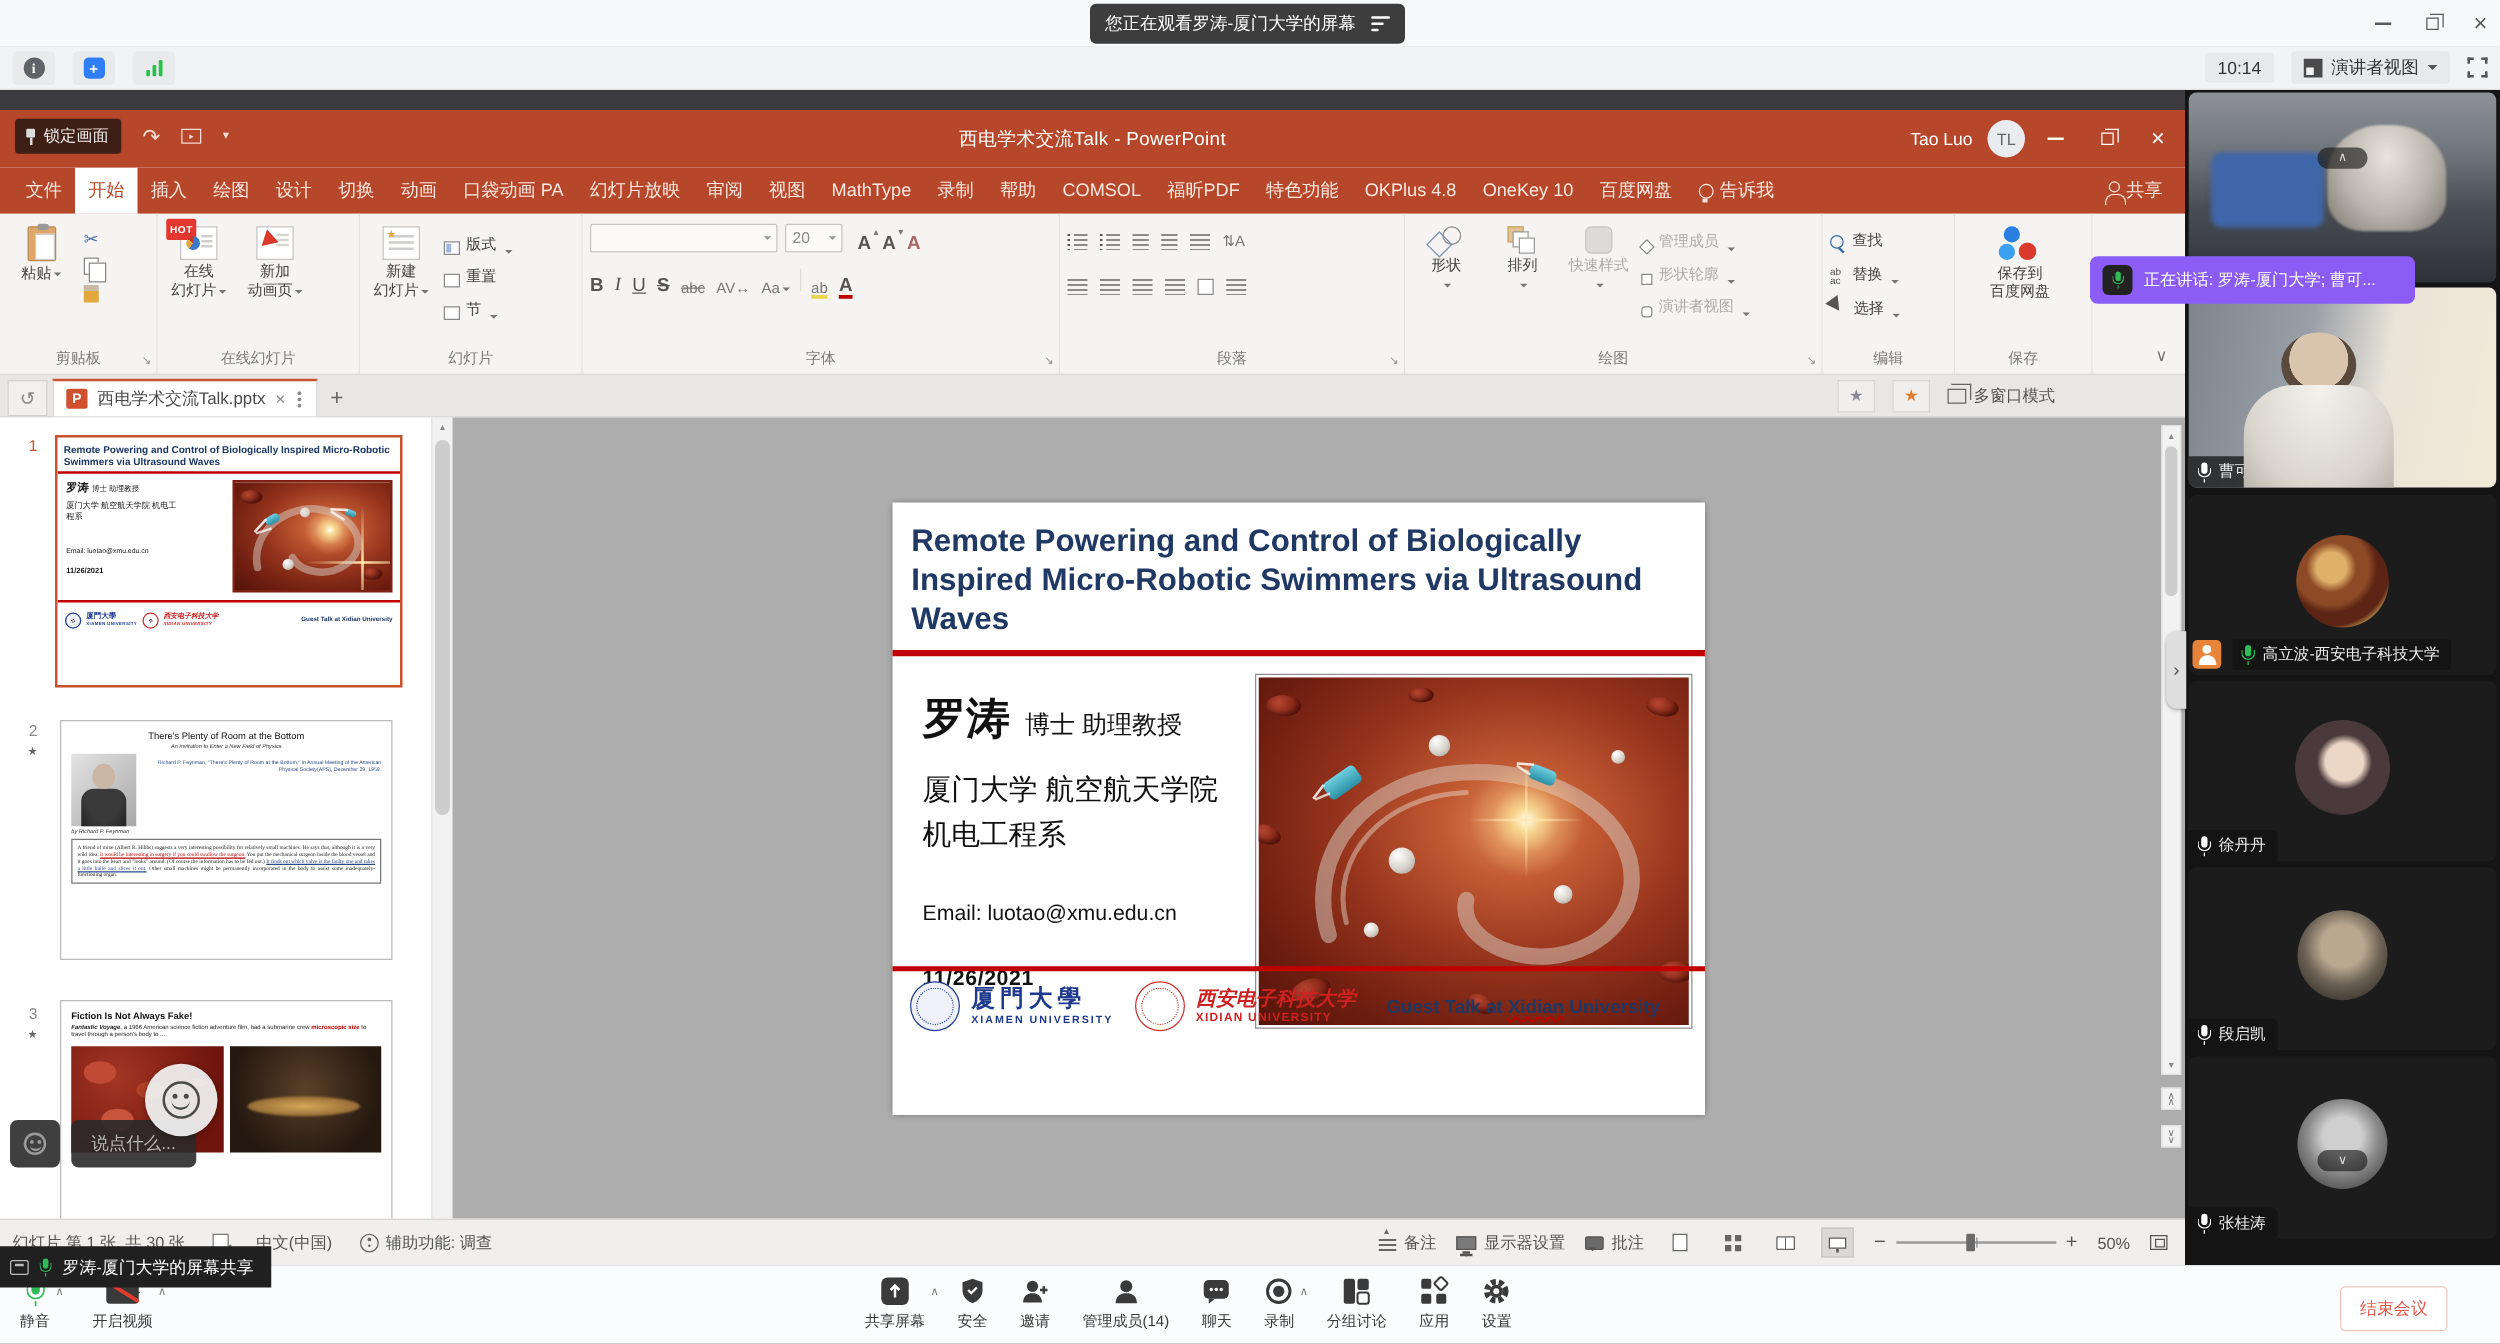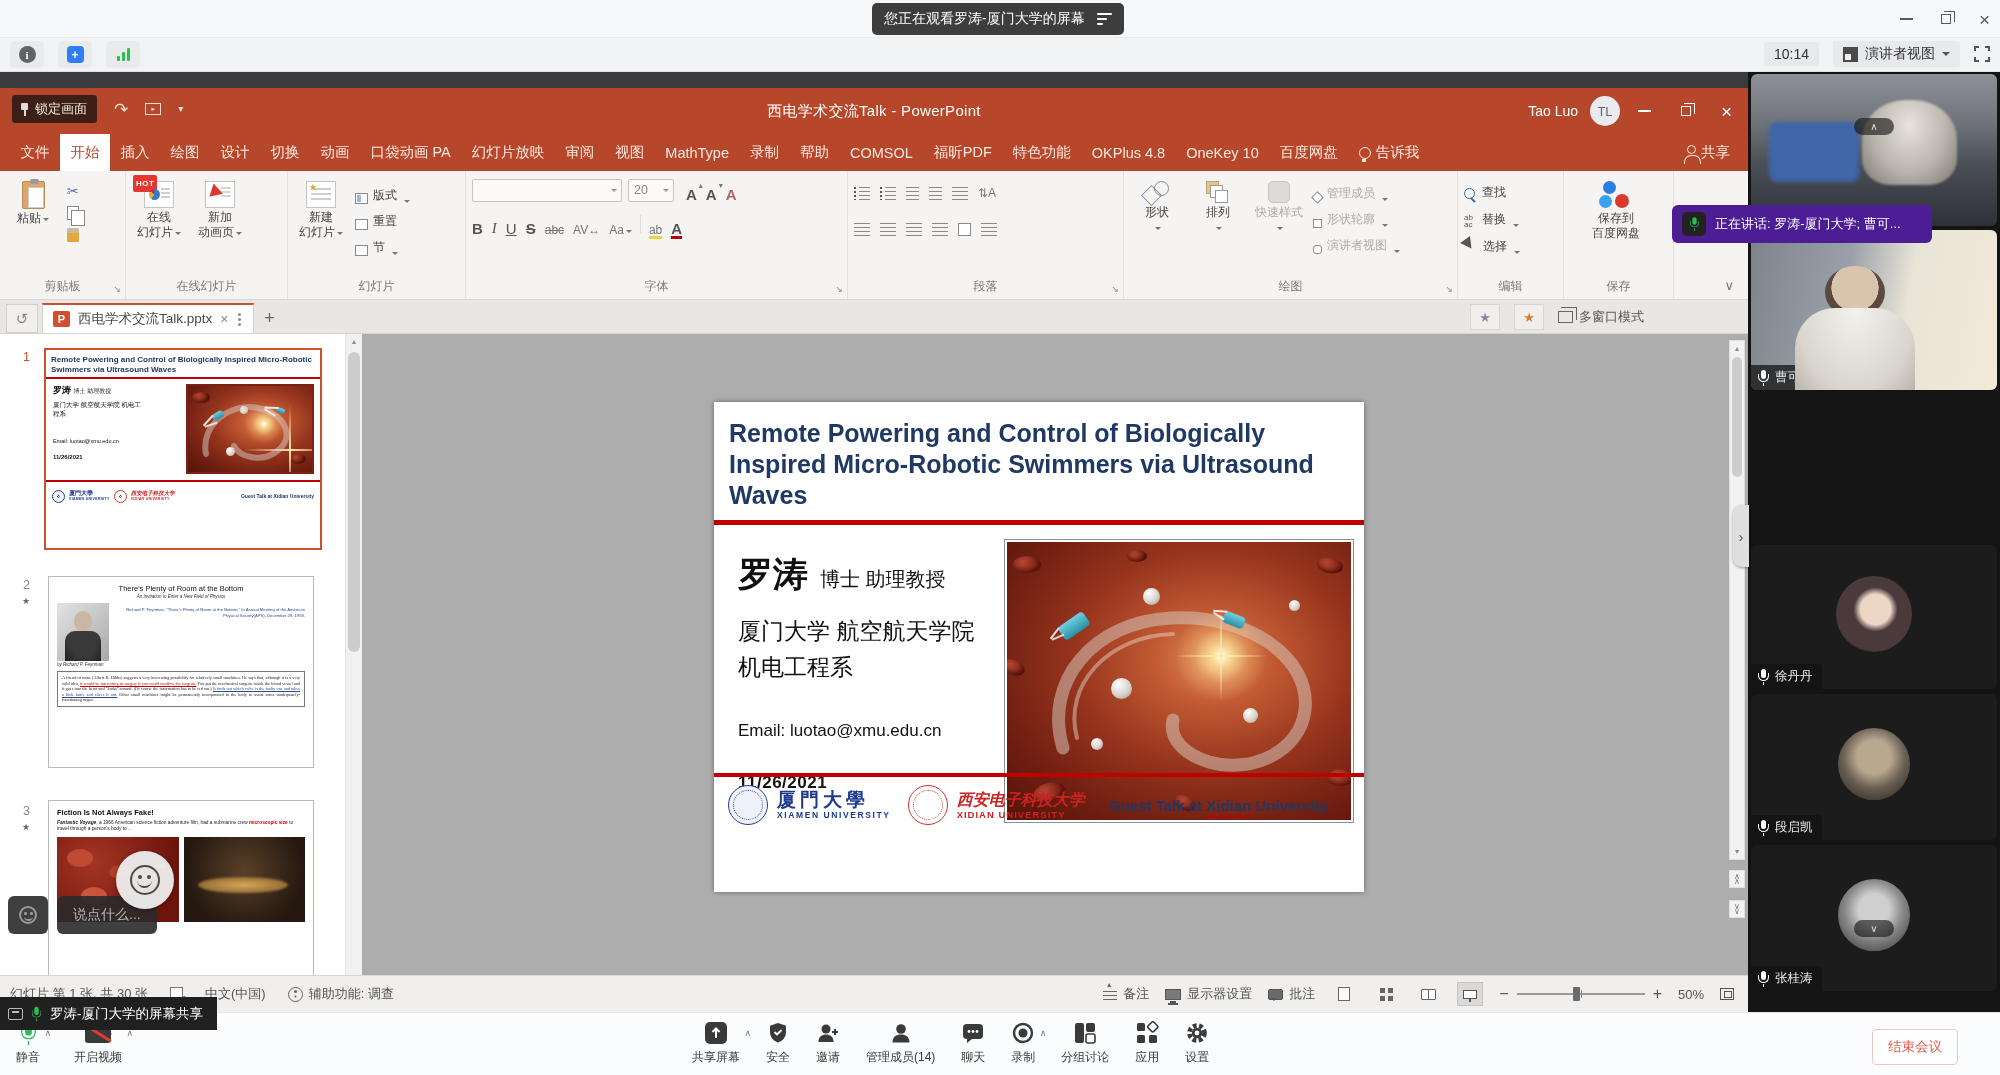--- a/index.html
+++ b/index.html
@@ -302,21 +302,21 @@
 .bbcaret{position:absolute;right:-11px;top:7px;font-size:9px;color:#777}
 .bbleft{position:absolute;left:16px;top:8px;display:flex;gap:34px}
 .bbcenter{position:absolute;left:692px;top:8px;display:flex;gap:26px}
 .endbtn{position:absolute;right:42px;top:16px;border:1px solid #eec6c0;background:#fff;color:#e05b4d;border-radius:4px;font-size:13.5px;padding:8px 15px}
 .micbig{transform:scale(1.35);transform-origin:bottom;color:#2fbc57}
 .ic-cam{width:26px;height:17px;background:#3a3a3a;border-radius:3px;position:relative;margin-bottom:2px}
 .ic-cam::before{content:'';position:absolute;right:-6px;top:3px;width:0;height:0;border:5.5px solid transparent;border-left:7px solid #3a3a3a}
 .ic-cam::after{content:'';position:absolute;left:-2px;top:-4px;width:34px;height:2.5px;background:#e23b2e;transform:rotate(32deg);transform-origin:left top;border-radius:2px}
 
 
-.toast{position:absolute;left:1672px;top:205px;width:260px;height:38px;background:#4c1d95;border-radius:6px;display:flex;align-items:center;gap:9px;padding:0 10px;color:#fff;font-size:13px;z-index:8;white-space:nowrap;overflow:hidden}
+.toast{position:absolute;left:1672px;top:205px;width:260px;height:38px;background:#8b5cf6;border-radius:6px;display:flex;align-items:center;gap:9px;padding:0 10px;color:#fff;font-size:13px;z-index:8;white-space:nowrap;overflow:hidden}
 .micchip{width:24px;height:24px;background:#222;border-radius:5px;display:flex;align-items:center;justify-content:center;flex-shrink:0;color:#2fbc57}
 .sharebadge{position:absolute;left:0;top:997px;height:33px;background:#202020;display:flex;align-items:center;gap:7px;padding:0 14px 0 8px;color:#fff;font-size:13.5px;z-index:7}
 .ic-winshare{width:15px;height:12px;border:1.4px solid #bbb;border-radius:2px;position:relative}
 .ic-winshare::after{content:'';position:absolute;left:3px;top:2px;width:7px;height:2px;background:#bbb}
 .smiley{position:absolute;left:116px;top:851px;width:58px;height:58px;border-radius:50%;background:rgba(238,238,238,.95);box-shadow:0 1px 5px rgba(0,0,0,.35);display:flex;align-items:center;justify-content:center;z-index:9}
 .face{width:30px;height:30px;border:2.5px solid #4a4a4a;border-radius:50%;position:relative}
 .face::before{content:'';position:absolute;left:6px;top:8px;width:4px;height:4px;border-radius:50%;background:#4a4a4a;box-shadow:9px 0 0 #4a4a4a}
 .face::after{content:'';position:absolute;left:5px;top:10px;width:15px;height:9px;border-bottom:2.5px solid #4a4a4a;border-radius:0 0 10px 10px}
 .chatpill{position:absolute;left:57px;top:896px;height:38px;background:rgba(42,42,42,.9);border-radius:6px;color:#b6b6b6;font-size:14px;display:flex;align-items:center;padding:0 16px;z-index:8}
 .emojimini{position:absolute;left:8px;top:896px;width:40px;height:38px;background:rgba(42,42,42,.9);border-radius:6px;display:flex;align-items:center;justify-content:center;z-index:8}
@@ -821,20 +821,34 @@
       <span class="nlabel">
           <span class="mic" style="color:#fff">
             <i></i>
             <i></i>
             <i></i>
           </span>
           <span>曹可-西安电子科技大学</span>
         </span>
     </div>
 
+    <div class="tile" style="top:324px;height:144px;background:#1c1c1c">
+      <span class="avcirc av-gao"></span>
+      <span class="nlabel" style="background:none;padding-left:3px">
+          <span class="obadge"></span>
+          <span style="display:flex;align-items:center;gap:5px;background:rgba(18,18,18,.74);padding:4px 9px 4px 6px;border-radius:0 4px 4px 0">
+            <span class="mic" style="color:#2fbc57">
+              <i></i>
+              <i></i>
+              <i></i>
+            </span>
+            <span>高立波-西安电子科技大学</span>
+          </span>
+        </span>
+    </div>
 
     <div class="tile" style="top:622px;height:146px;background:#1c1c1c">
       <span class="avcirc av-duan"></span>
       <span class="nlabel">
           <span class="mic" style="color:#fff">
             <i></i>
             <i></i>
             <i></i>
           </span>
           <span>段启凯</span>

